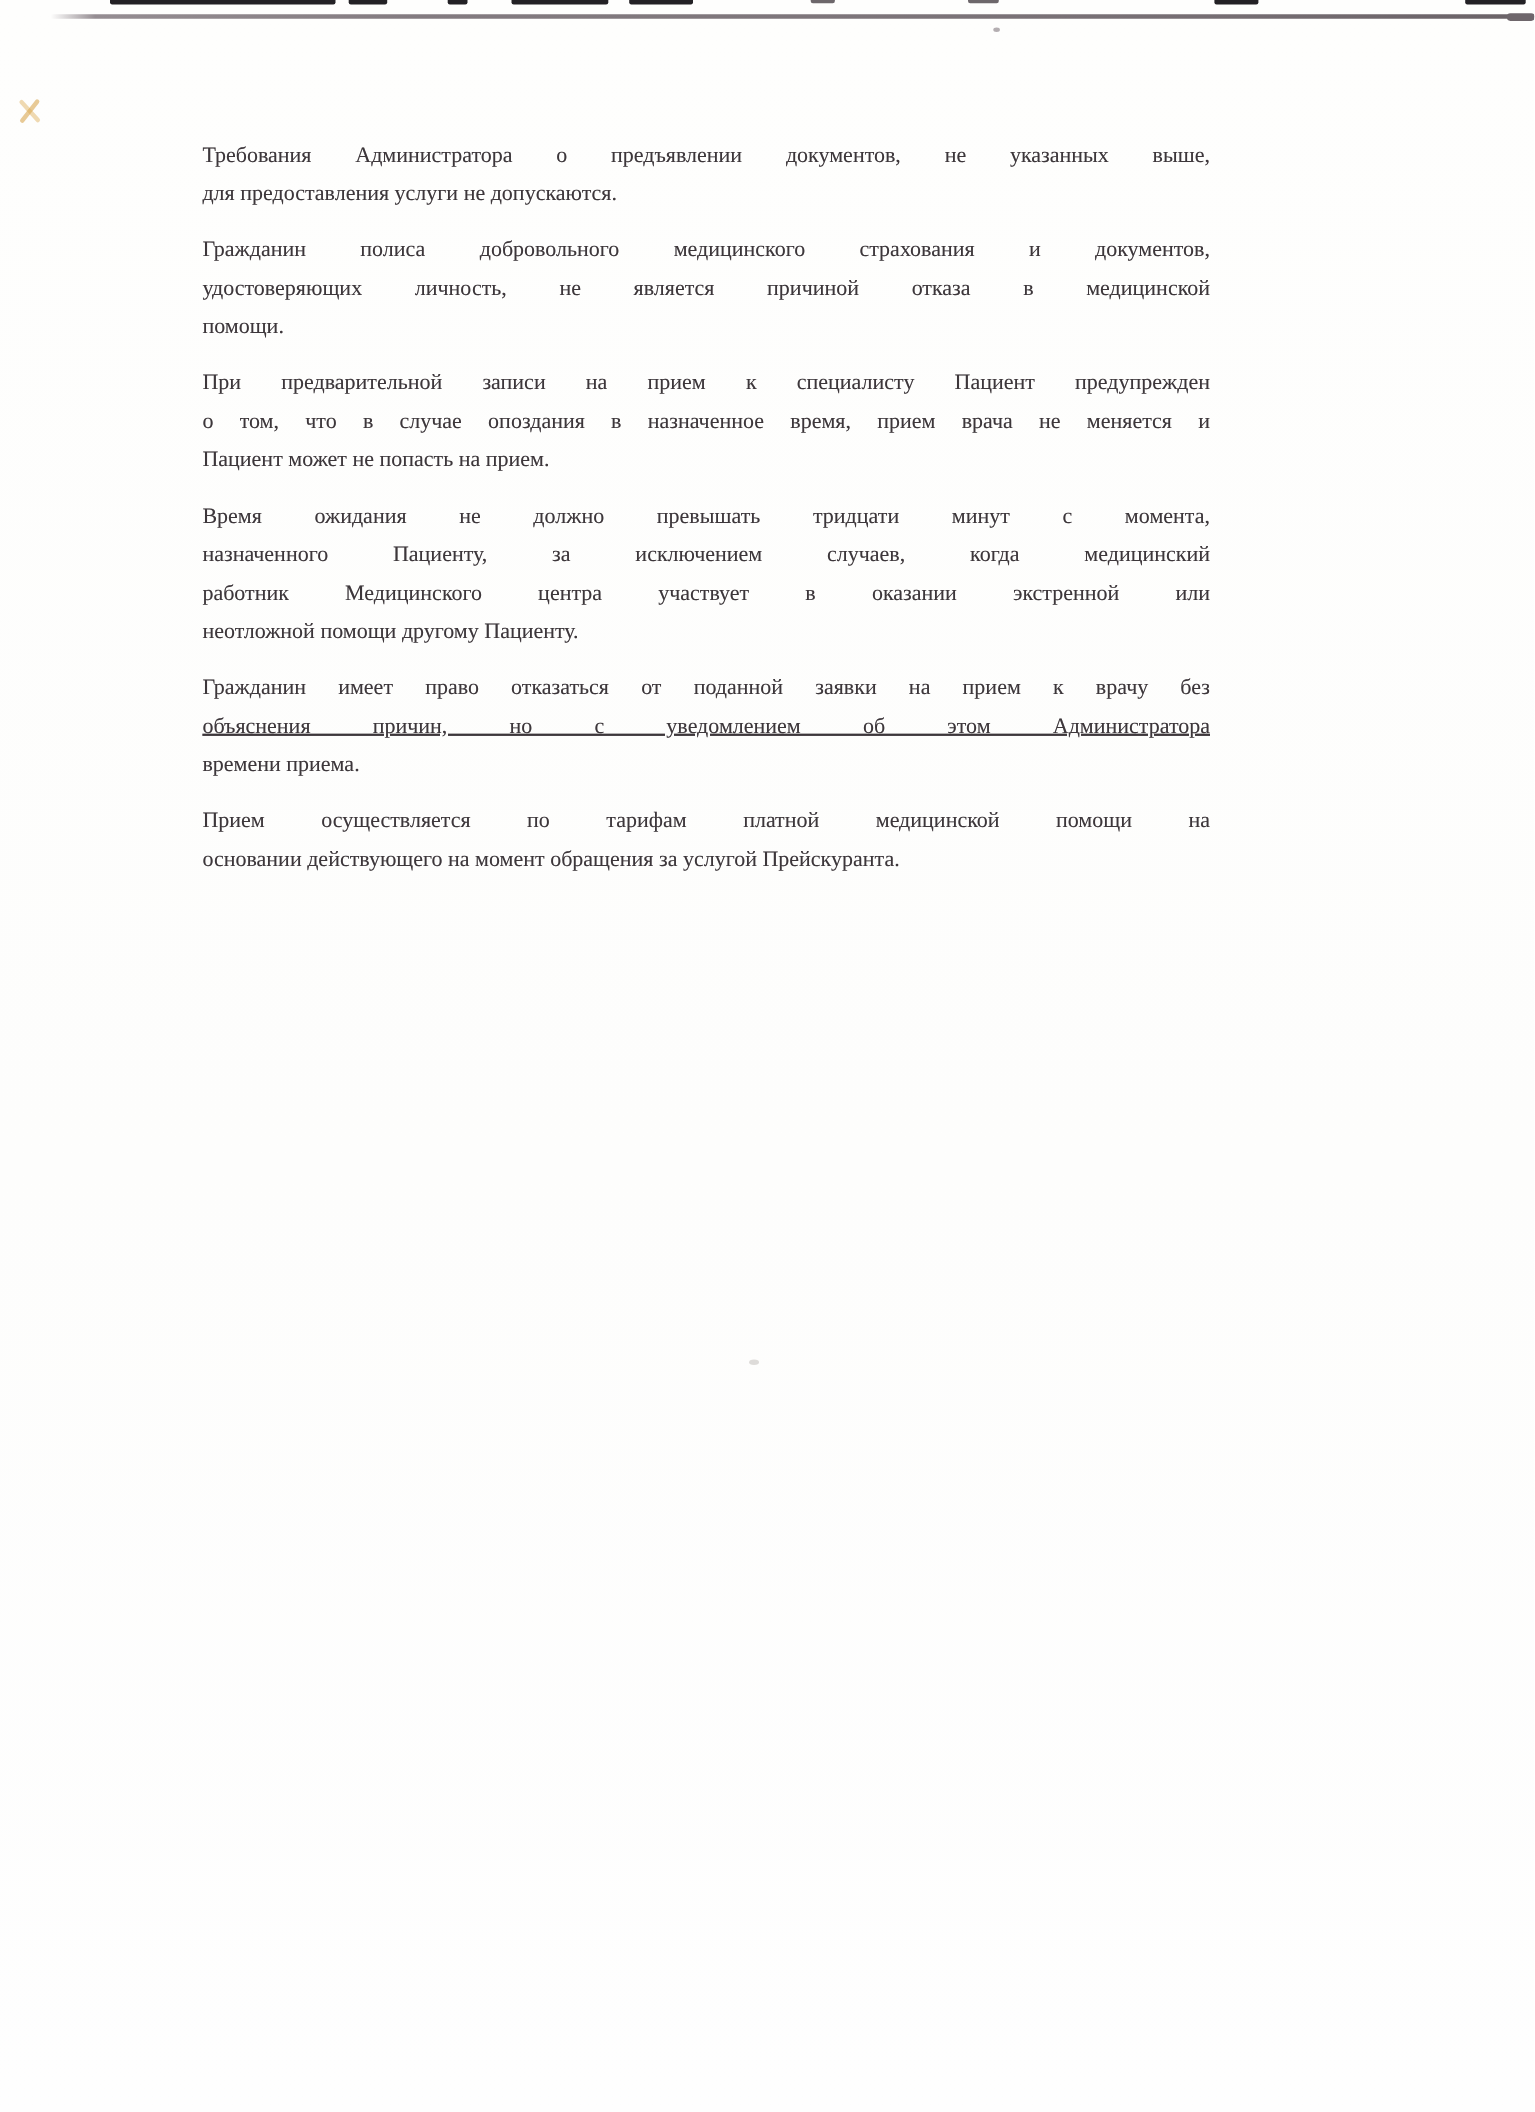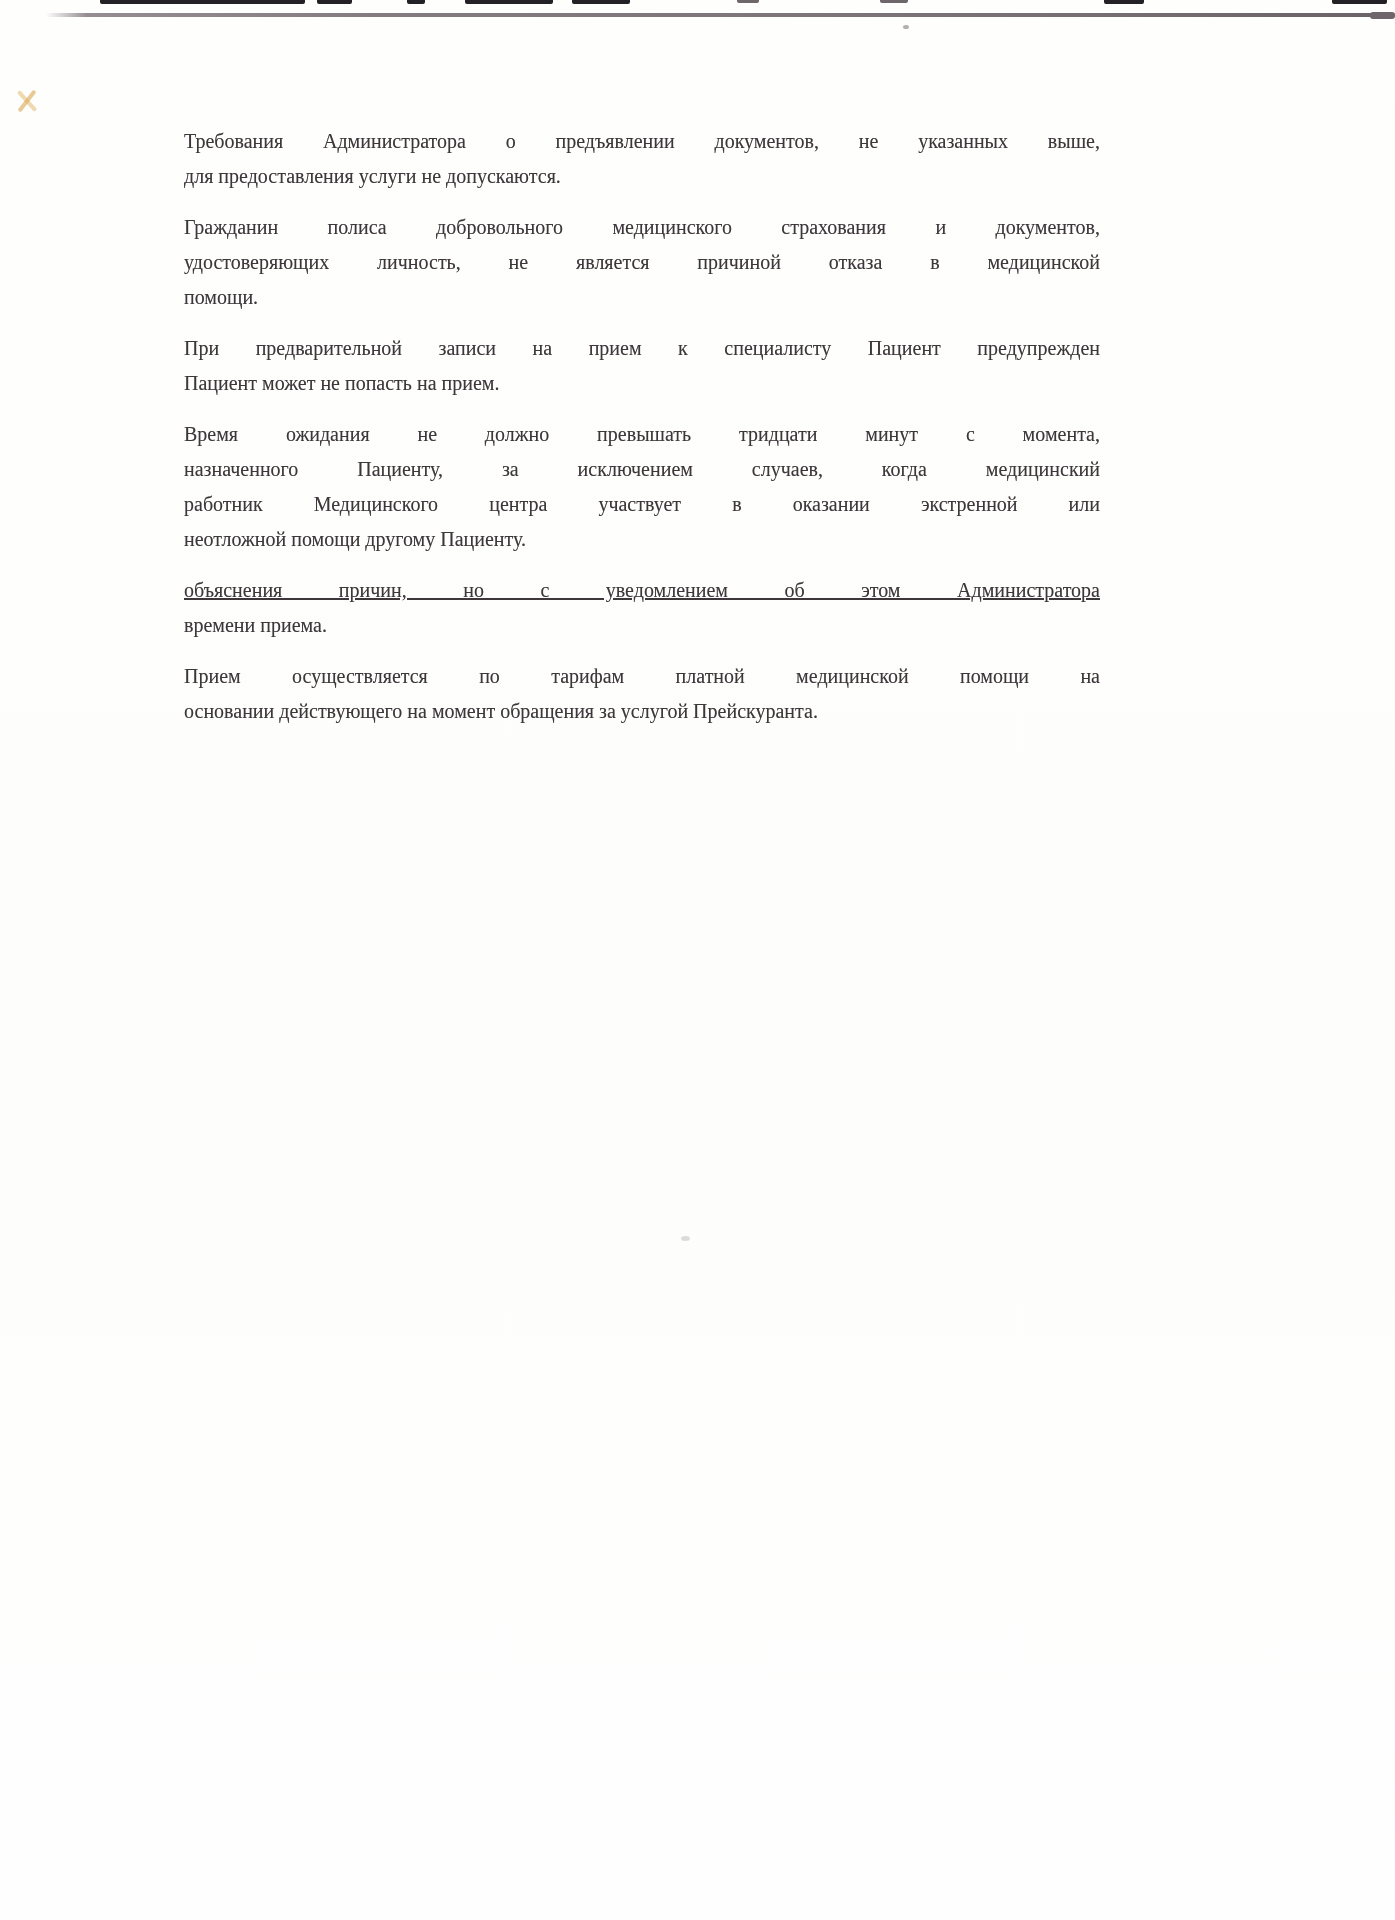--- a/index.html
+++ b/index.html
@@ -136,31 +136,33 @@
 
     <p class="para">
       <span class="line" style="display: block;">Гражданин полиса добровольного медицинского страхования и документов,</span>
       <span class="line" style="display: block;">удостоверяющих личность, не является причиной отказа в медицинской</span>
       <span class="line last" style="display: block;">помощи.</span>
     </p>
 
 
     <p class="para">
       <span class="line" style="display: block;">При предварительной записи на прием к специалисту Пациент предупрежден</span>
+      <span class="line" style="display: block;">о том, что в случае опоздания в назначенное время, прием врача не меняется и</span>
       <span class="line last" style="display: block;">Пациент может не попасть на прием.</span>
     </p>
 
     <p class="para">
       <span class="line" style="display: block;">Время ожидания не должно превышать тридцати минут с момента,</span>
       <span class="line" style="display: block;">назначенного Пациенту, за исключением случаев, когда медицинский</span>
       <span class="line" style="display: block;">работник Медицинского центра участвует в оказании экстренной или</span>
       <span class="line last" style="display: block;">неотложной помощи другому Пациенту.</span>
     </p>
 
     <p class="para">
+      <span class="line" style="display: block;">Гражданин имеет право отказаться от поданной заявки на прием к врачу без</span>
       <span class="line" style="display: block; text-decoration: underline;">объяснения причин, но с уведомлением об этом Администратора</span>
       <span class="line last" style="display: block;">времени приема.</span>
     </p>
 
     <p class="para">
       <span class="line" style="display: block;">Прием осуществляется по тарифам платной медицинской помощи на</span>
       <span class="line last" style="display: block;">основании действующего на момент обращения за услугой Прейскуранта.</span>
     </p>
 
   </div>

